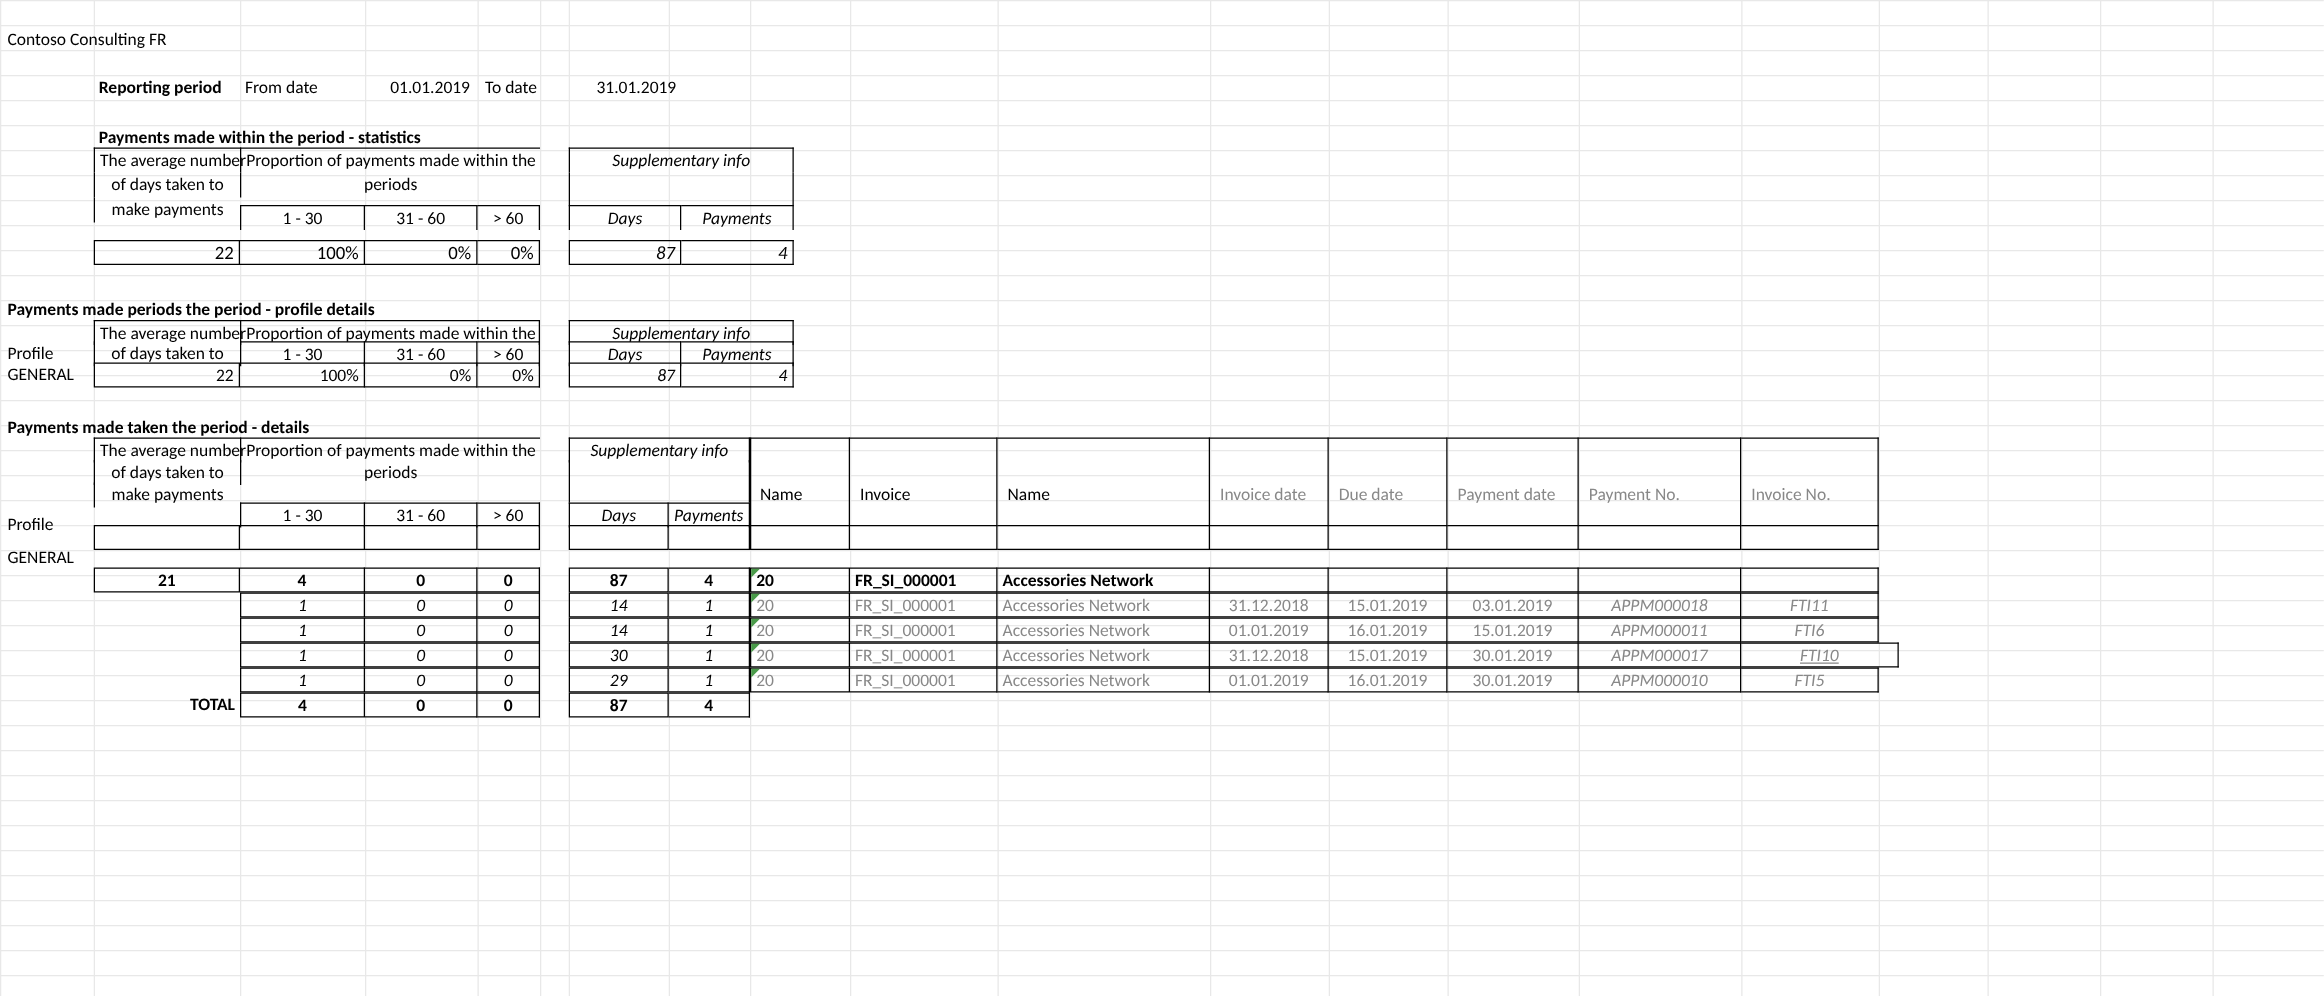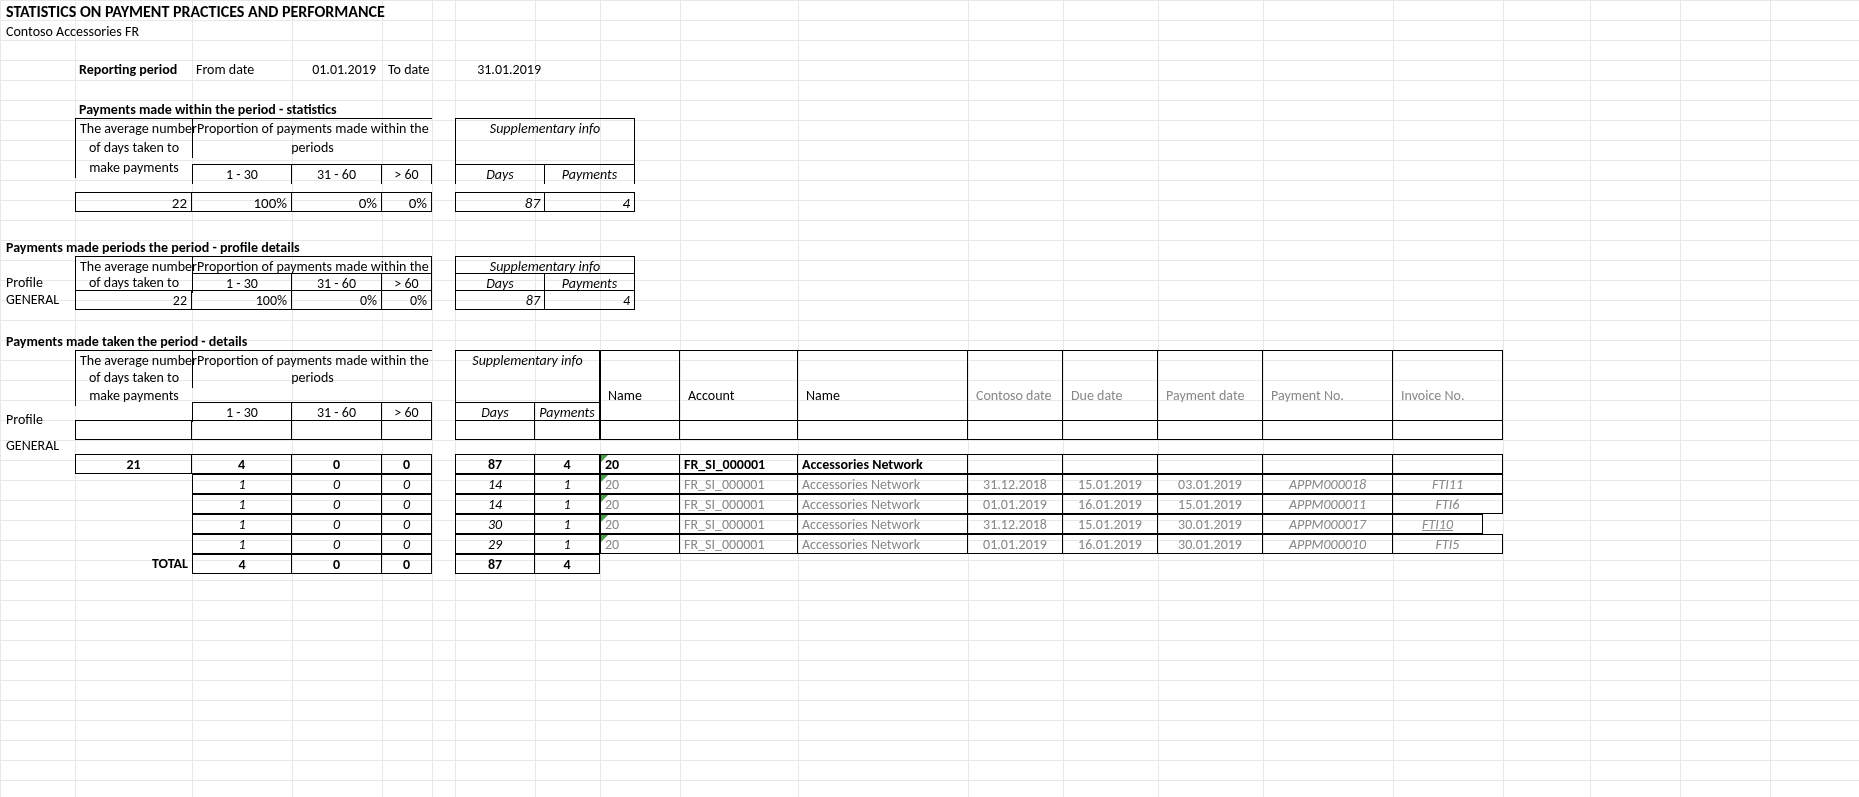--- a/index.html
+++ b/index.html
@@ -112,22 +112,21 @@
       <div class="hline" style="top: 640px;"></div>
       <div class="hline" style="top: 660px;"></div>
       <div class="hline" style="top: 680px;"></div>
       <div class="hline" style="top: 700px;"></div>
       <div class="hline" style="top: 720px;"></div>
       <div class="hline" style="top: 740px;"></div>
       <div class="hline" style="top: 760px;"></div>
       <div class="hline" style="top: 780px;"></div>
     </div>
 
-  <div class="cell b" style="left:2px; top:2px; font-size:16px;">STATISTICS ON PAYMENT PRACTICES AND PERFORMANCE</div>
-  <div class="cell" style="left:2px; top:22px;">Contoso Accessories FR</div>
+  <div class="cell" style="left:2px; top:22px;">Contoso Consulting FR</div>
 
   <div class="cell b" style="left:75px; top:60px;">Reporting period</div>
   <div class="cell" style="left:192px; top:60px;">From date</div>
   <div class="cell r" style="left:290px; top:60px; width:90px;">01.01.2019</div>
   <div class="cell" style="left:384px; top:60px;">To date</div>
   <div class="cell r" style="left:455px; top:60px; width:90px;padding-left:10px;">31.01.2019</div>
 
   <div class="cell b" style="left:75px; top:100px;">Payments made within the period - statistics</div>
 
   <div class="cell c bt bl" style="left:75px; top:118px; width:117px;">The average number</div>
@@ -184,25 +183,25 @@
   <div class="cell c br bt" style="left:292px; top:402px; width:90px;">31 - 60</div>
   <div class="cell c br bt" style="left:382px; top:402px; width:50px;">&gt; 60</div>
   <div class="cell c i bt bl br" style="left:455px; top:350px; width:145px;">Supplementary info</div>
   <div class="cell bl br" style="left:455px; top:368px; width:145px; height:34px;"></div>
   <div class="cell c i bl br bt" style="left:455px; top:402px; width:80px;">Days</div>
   <div class="cell c i br bt" style="left:535px; top:402px; width:65px;">Payments</div>
 
   <div class="cell bt bl br" style="left:600px; top:350px; width:80px; height:70px;"></div>
   <div class="cell" style="left:604px; top:386px;">Name</div>
   <div class="cell bt br" style="left:680px; top:350px; width:118px; height:70px;"></div>
-  <div class="cell" style="left:684px; top:386px;">Account</div>
+  <div class="cell" style="left:684px; top:386px;">Invoice</div>
   <div class="cell bt br" style="left:798px; top:350px; width:170px; height:70px;"></div>
   <div class="cell" style="left:802px; top:386px;">Name</div>
   <div class="cell bt br" style="left:968px; top:350px; width:95px; height:70px;"></div>
-  <div class="cell grey" style="left:972px; top:386px;">Contoso date</div>
+  <div class="cell grey" style="left:972px; top:386px;">Invoice date</div>
   <div class="cell bt br" style="left:1063px; top:350px; width:95px; height:70px;"></div>
   <div class="cell grey" style="left:1067px; top:386px;">Due date</div>
   <div class="cell bt br" style="left:1158px; top:350px; width:105px; height:70px;"></div>
   <div class="cell grey" style="left:1162px; top:386px;">Payment date</div>
   <div class="cell bt br" style="left:1263px; top:350px; width:130px; height:70px;"></div>
   <div class="cell grey" style="left:1267px; top:386px;">Payment No.</div>
   <div class="cell bt br" style="left:1393px; top:350px; width:110px; height:70px;"></div>
   <div class="cell grey" style="left:1397px; top:386px;">Invoice No.</div>
 
   <div class="cell bt bb bl br" style="left:600px; top:420px; width:80px;"></div>
@@ -275,21 +274,21 @@
       <div class="cell c i bt bb bl br" style="left: 455px; top: 514px; width: 80px;">30</div>
       <div class="cell c i bt bb br" style="left: 535px; top: 514px; width: 65px;">1</div>
       <div class="cell grey bt bb bl br" style="left: 600px; top: 514px; width: 80px;">20</div>
       <div class="tri" style="left: 601px; top: 515px;"></div>
       <div class="cell grey bt bb br" style="left: 680px; top: 514px; width: 118px;">FR_SI_000001</div>
       <div class="cell grey bt bb br" style="left: 798px; top: 514px; width: 170px;">Accessories Network</div>
       <div class="cell c grey bt bb br" style="left: 968px; top: 514px; width: 95px;">31.12.2018</div>
       <div class="cell c grey bt bb br" style="left: 1063px; top: 514px; width: 95px;">15.01.2019</div>
       <div class="cell c grey bt bb br" style="left: 1158px; top: 514px; width: 105px;">30.01.2019</div>
       <div class="cell c grey i bt bb br" style="left: 1263px; top: 514px; width: 130px;">APPM000017</div>
-      <div class="cell c grey i bt bb br" style="left: 1393px; top: 514px; width: 90px; text-decoration: underline;">FTI10</div>
+      <div class="cell c grey i bt bb br" style="left: 1393px; top: 514px; width: 126px; text-decoration: underline;">FTI10</div>
       <div class="cell c i bt bb bl br" style="left: 192px; top: 534px; width: 100px;">1</div>
       <div class="cell c i bt bb br" style="left: 292px; top: 534px; width: 90px;">0</div>
       <div class="cell c i bt bb br" style="left: 382px; top: 534px; width: 50px;">0</div>
       <div class="cell c i bt bb bl br" style="left: 455px; top: 534px; width: 80px;">29</div>
       <div class="cell c i bt bb br" style="left: 535px; top: 534px; width: 65px;">1</div>
       <div class="cell grey bt bb bl br" style="left: 600px; top: 534px; width: 80px;">20</div>
       <div class="tri" style="left: 601px; top: 535px;"></div>
       <div class="cell grey bt bb br" style="left: 680px; top: 534px; width: 118px;">FR_SI_000001</div>
       <div class="cell grey bt bb br" style="left: 798px; top: 534px; width: 170px;">Accessories Network</div>
       <div class="cell c grey bt bb br" style="left: 968px; top: 534px; width: 95px;">01.01.2019</div>

